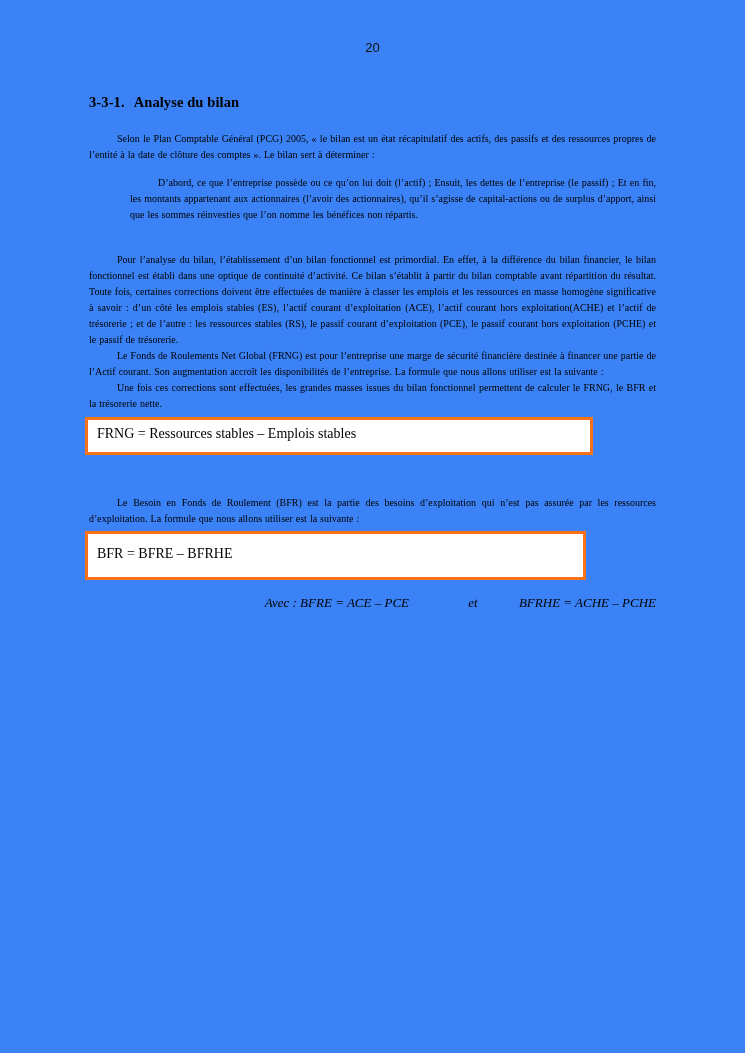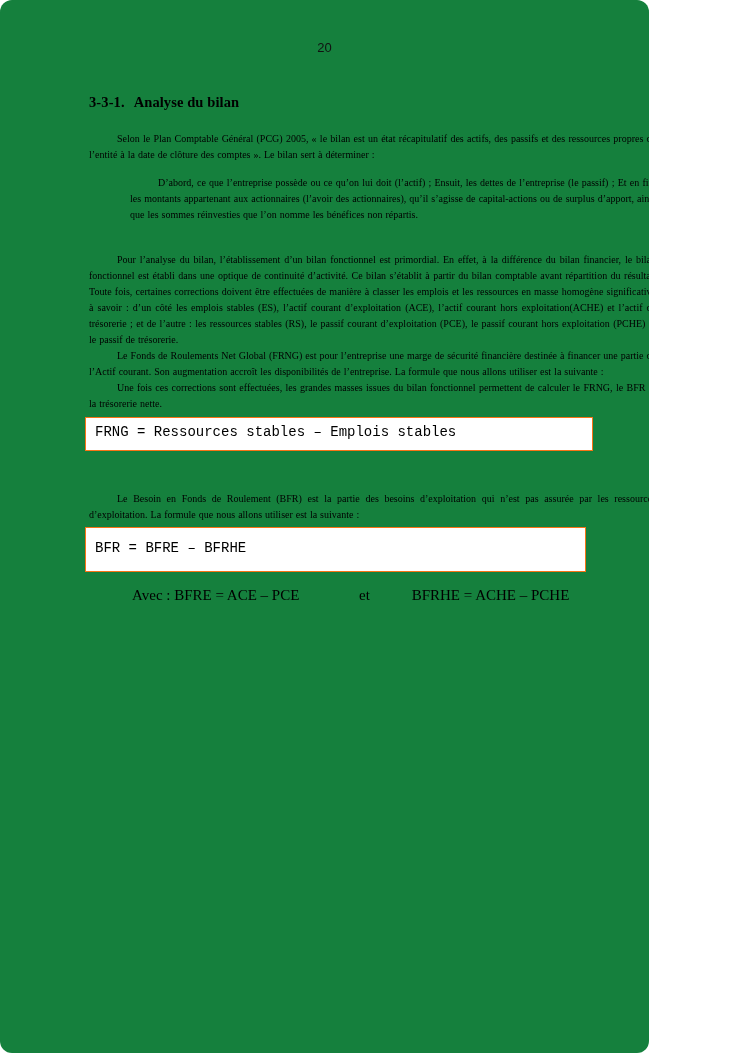--- a/index.html
+++ b/index.html
@@ -3,27 +3,26 @@
 <meta charset="utf-8">
 <style>
   * { box-sizing: border-box; }
   html, body {
     margin: 0;
     padding: 0;
     background: #ffffff;
   }
   .page {
     position: relative;
-    width: 649px;
+    width: 745px;
     height: 1053px;
-    background: #15803d;
+    background: #3b82f6;
     color: #000000;
     font-family: "Liberation Serif", serif;
     overflow: hidden;
-    border-radius: 12px;
   }
   .page-number {
     position: absolute;
     top: 40px;
     left: 0;
     width: 100%;
     text-align: center;
     font-family: "Liberation Sans", sans-serif;
     font-size: 13px;
     color: #111111;
@@ -51,44 +50,44 @@
     text-indent: 28px;
     word-spacing: 0.5px;
   }
   .p-pcg        { margin-top: 20px; }
   .p-components { margin-top: 12px; margin-left: 41px; }
   .p-fonctionnel{ margin-top: 29px; }
   .p-corrections{ margin-top: 0; }
   .p-frng       { margin-top: 0; }
   .p-bfr        { margin-top: 40px; }
   .formula-box {
-    border: 1px solid #f97316;
+    border: 3px solid #f97316;
     margin-left: -4px;
     font-size: 14px;
     line-height: 18px;
     background: #ffffff;
-    font-family: Liberation Mono, monospace;
   }
   .box-frng {
     width: 508px;
     margin-top: 5px;
     padding: 5px 8px 9px 9px;
   }
   .box-bfr {
     width: 501px;
     margin-top: 4px;
     padding: 11px 8px 14px 9px;
   }
   .avec-line {
     margin-top: 13px;
     padding-left: 43px;
-    font-size: 15px;
+    font-size: 13px;
     line-height: 20px;
-    text-align: left;
+    text-align: right;
     white-space: nowrap;
+    font-style: italic;
   }
   .avec-connector { margin-left: 56px; }
   .avec-second    { margin-left: 38px; }
 </style>
 </head>
 <body>
 
 <div class="page">
 
   <div class="page-number">20</div>

